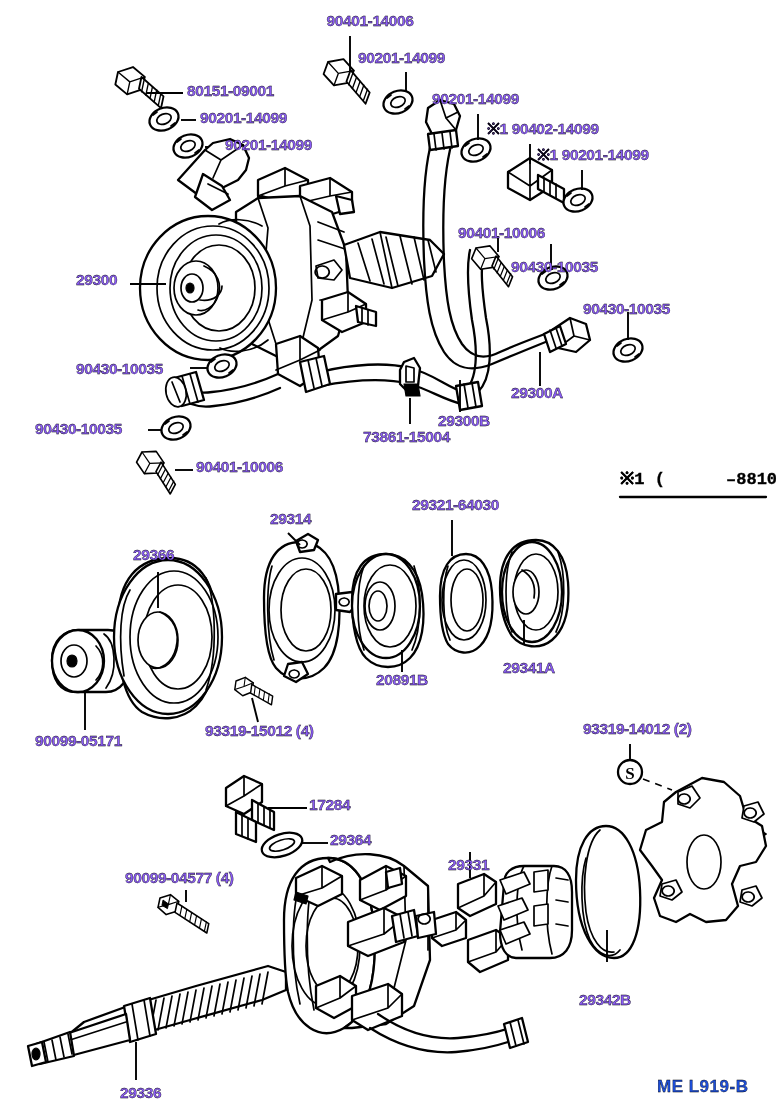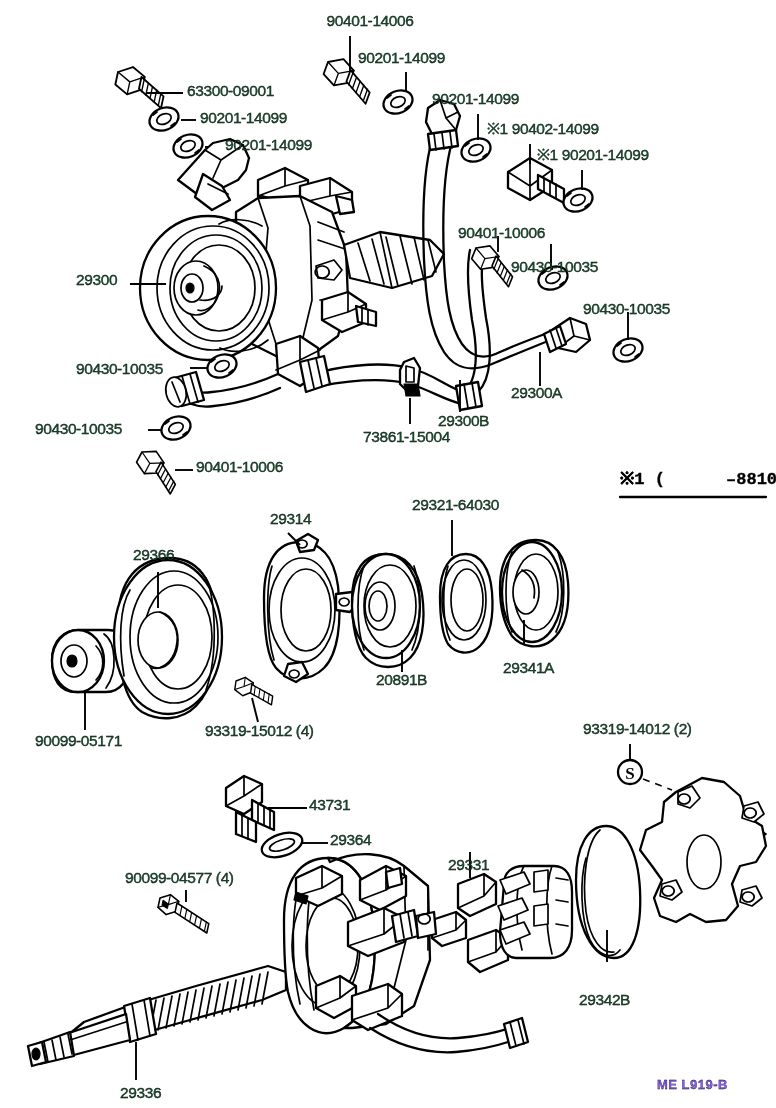--- a/index.html
+++ b/index.html
@@ -12,36 +12,36 @@
     position:relative;
     width:776px;
     height:1108px;
     background:#ffffff;
     overflow:hidden;
   }
   #art{position:absolute;left:0;top:0;width:776px;height:1108px;}
   .lbl{
     position:absolute;
     font-family:"Liberation Sans", sans-serif;
-    font-weight:normal;
+    font-weight:bold;
     font-size:15.5px;
     letter-spacing:-0.4px;
-    color:#14532d;
+    color:#8b5cf6;
     white-space:nowrap;
     line-height:1;
     -webkit-text-stroke:0.35px #000;
   }
   .lbl.ctr{transform:translateX(-50%);}
   .watermark{
     position:absolute;
     font-family:"Liberation Sans", sans-serif;
     font-weight:bold;
-    font-size:13px;
+    font-size:17px;
     letter-spacing:0.5px;
-    color:#8b5cf6;
+    color:#1d4ed8;
     white-space:nowrap;
     text-align:center;
     -webkit-text-stroke:0.3px #000;
   }
   .note{
     position:absolute;
     font-family:Liberation Mono, monospace;
     font-weight:bold;
     font-size:17px;
     color:#000;
@@ -507,21 +507,21 @@
         <path class="ln2" d="M370 1028 C398 1046 426 1054 456 1052 C480 1050 496 1046 508 1042"></path>
         <path class="ln2" d="M378 1014 C404 1032 430 1040 458 1038 C482 1036 498 1032 510 1028"></path>
         <path class="wht2" d="M504 1024 L522 1018 L528 1042 L510 1048 Z"></path>
         <path class="ln" d="M510 1022 L516 1046 M518 1020 L524 1044"></path>
       </g>
     </g>
   </svg>
 
   <div class="lbl ctr" style="left:370px;top:13px;">90401-14006</div>
   <div class="lbl" style="left:358px;top:50px;">90201-14099</div>
-  <div class="lbl" style="left:187px;top:83px;">63300-09001</div>
+  <div class="lbl" style="left:187px;top:83px;">80151-09001</div>
   <div class="lbl" style="left:200px;top:110px;">90201-14099</div>
   <div class="lbl" style="left:225px;top:137px;">90201-14099</div>
   <div class="lbl" style="left:432px;top:91px;">90201-14099</div>
   <div class="lbl" style="left:487px;top:121px;">※1 90402-14099</div>
   <div class="lbl" style="left:537px;top:147px;">※1 90201-14099</div>
 
   <div class="lbl" style="left:76px;top:272px;">29300</div>
   <div class="lbl" style="left:458px;top:225px;">90401-10006</div>
   <div class="lbl" style="left:511px;top:259px;">90430-10035</div>
   <div class="lbl" style="left:583px;top:301px;">90430-10035</div>
@@ -536,21 +536,21 @@
 
   <div class="lbl" style="left:270px;top:511px;">29314</div>
   <div class="lbl" style="left:412px;top:497px;">29321-64030</div>
   <div class="lbl" style="left:133px;top:547px;">29366</div>
   <div class="lbl" style="left:503px;top:660px;">29341A</div>
   <div class="lbl" style="left:376px;top:672px;">20891B</div>
   <div class="lbl" style="left:35px;top:733px;">90099-05171</div>
   <div class="lbl" style="left:205px;top:723px;">93319-15012 (4)</div>
 
   <div class="lbl" style="left:583px;top:721px;">93319-14012 (2)</div>
-  <div class="lbl" style="left:309px;top:797px;">43731</div>
+  <div class="lbl" style="left:309px;top:797px;">17284</div>
   <div class="lbl" style="left:330px;top:832px;">29364</div>
   <div class="lbl" style="left:448px;top:857px;text-align:center;">29331</div>
   <div class="lbl" style="left:125px;top:870px;">90099-04577 (4)</div>
   <div class="lbl" style="left:579px;top:992px;">29342B</div>
   <div class="lbl" style="left:120px;top:1085px;">29336</div>
 
   <div class="watermark" style="left:657px;top:1077px;">ME  L919-B</div>
 
 </div>
 

